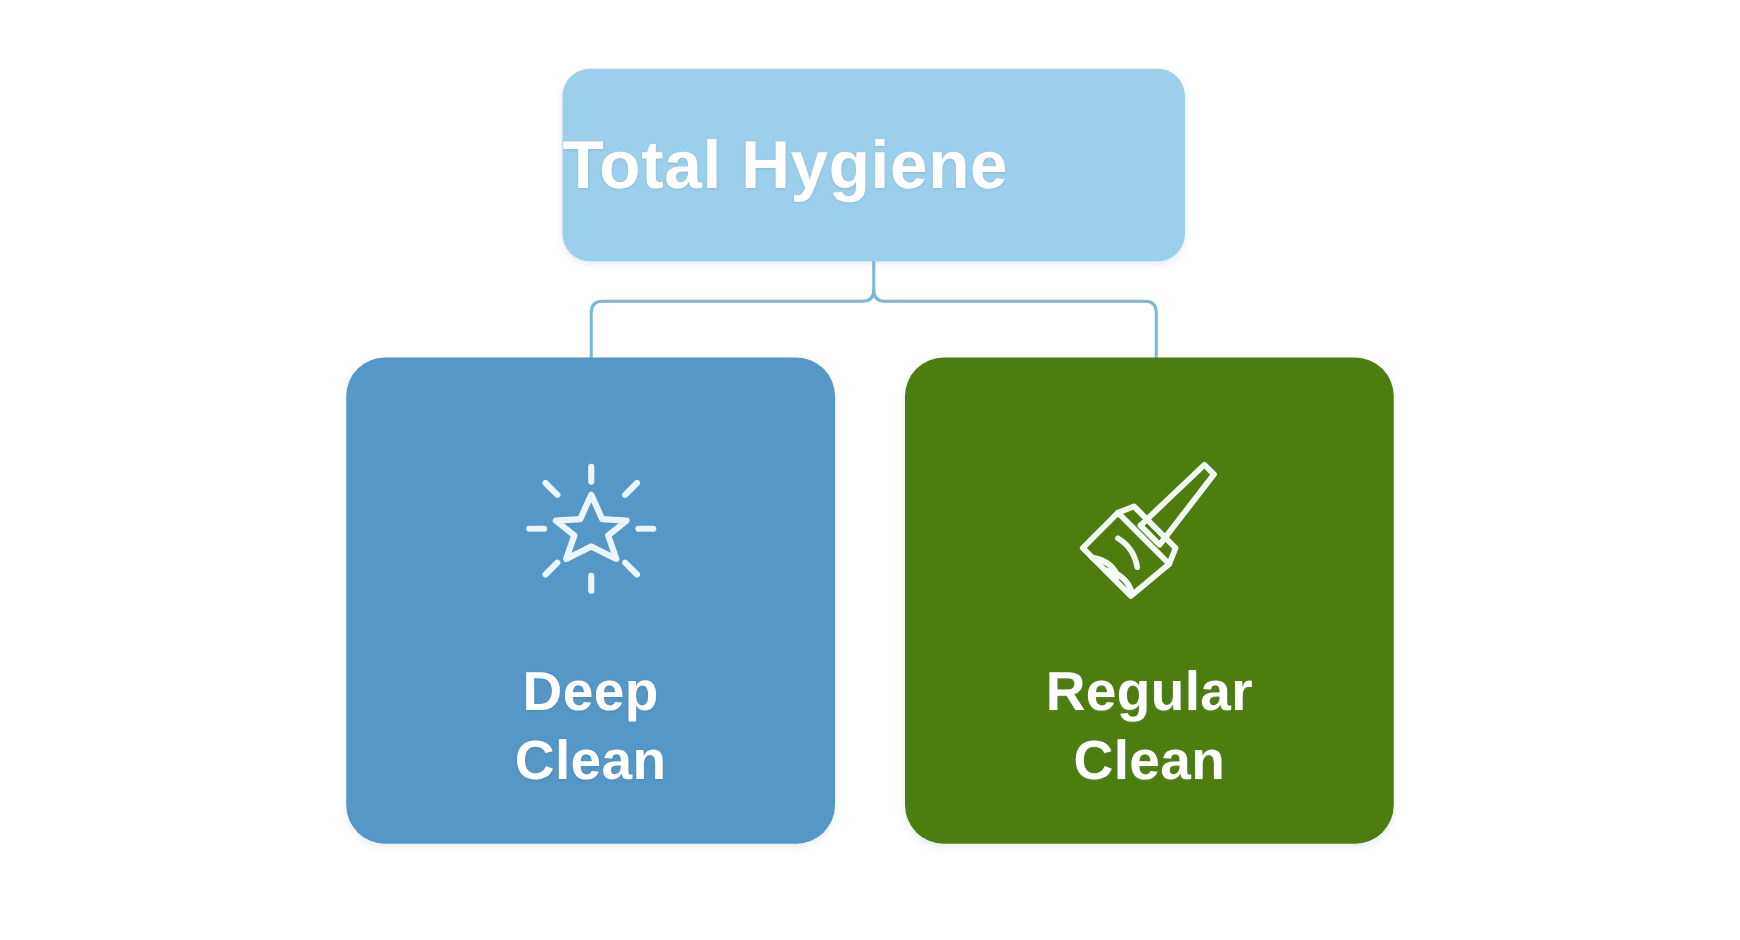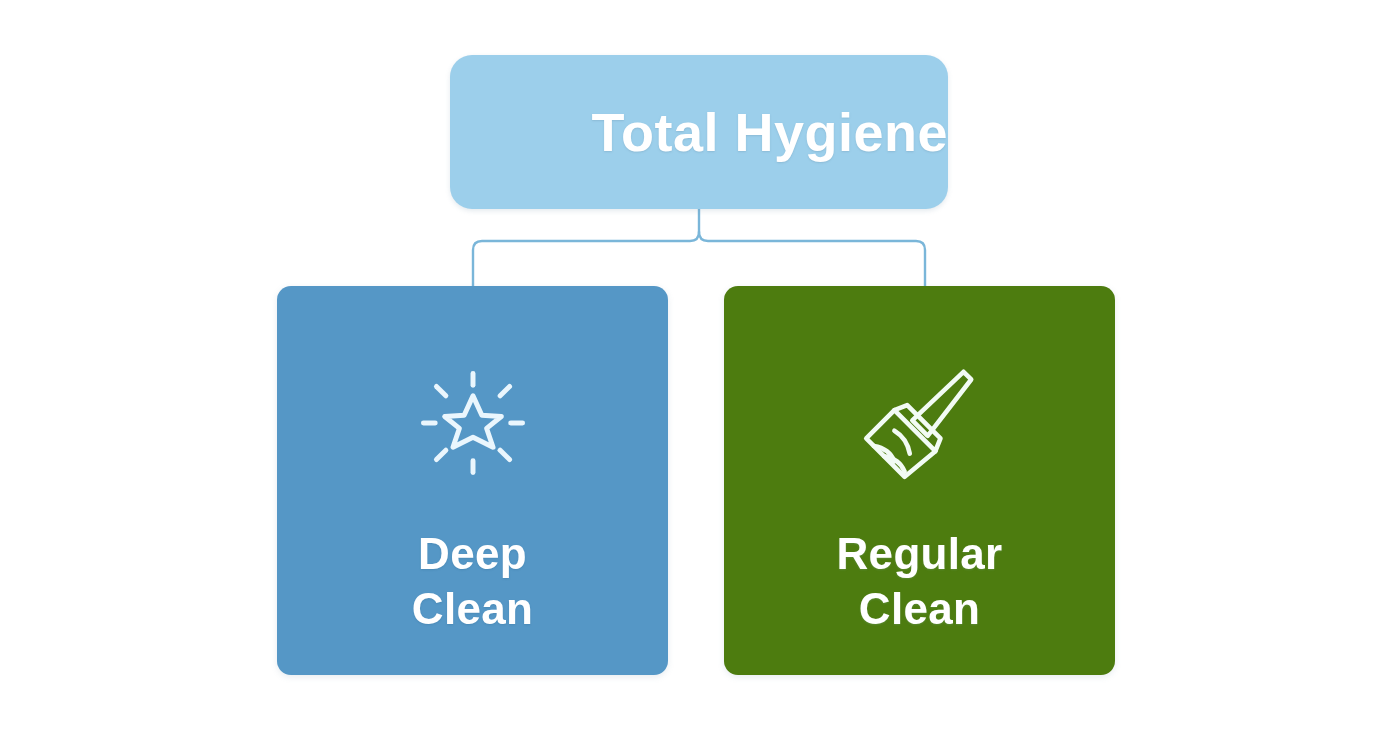--- a/index.html
+++ b/index.html
@@ -32,40 +32,40 @@
   .root-node {
     position: absolute;
     left: 450px;
     top: 55px;
     width: 498px;
     height: 154px;
     background: #9ccfeb;
     border-radius: 22px;
     display: flex;
     align-items: center;
-    justify-content: flex-end;
+    justify-content: flex-start;
     box-shadow: 0 2px 5px rgba(120,150,170,0.20);
   }
   .root-label {
     color: #ffffff;
     font-size: 54px;
     font-weight: bold;
     letter-spacing: 0.5px;
     line-height: 1.05;
     text-align: center;
     text-shadow: 0 1px 2px rgba(110,150,175,0.35);
   }
 
   
   .card {
     position: absolute;
     top: 286px;
     width: 391px;
     height: 389px;
-    border-radius: 14px;
+    border-radius: 31px;
     display: flex;
     flex-direction: column;
     align-items: center;
     justify-content: flex-start;
     box-shadow: 0 2px 6px rgba(120,150,170,0.18);
   }
   .card.left  { left: 277px; background: #5597c6; }
   .card.right { left: 724px; background: #4d7c0f; }
 
   .card-icon {

